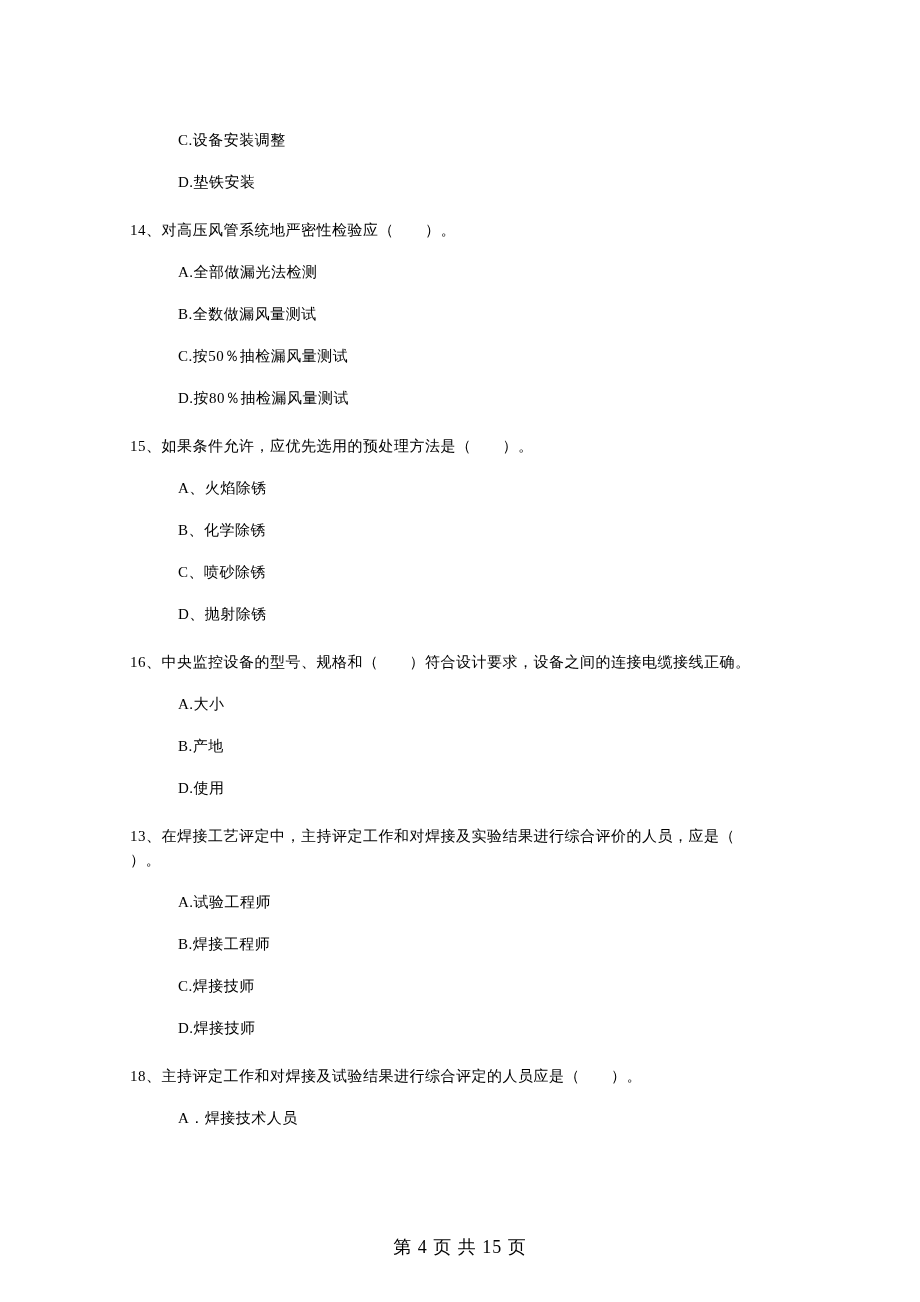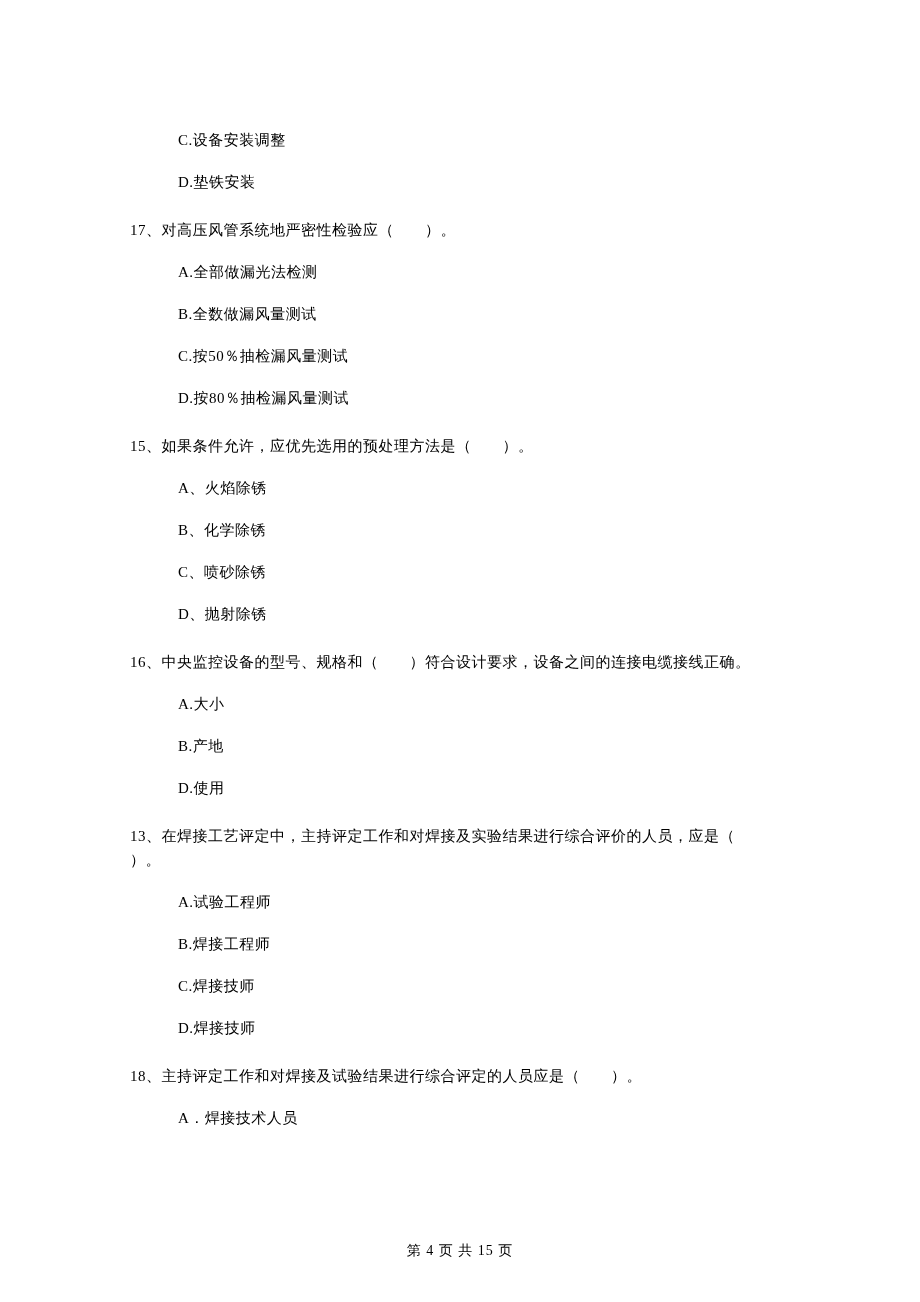--- a/index.html
+++ b/index.html
@@ -32,34 +32,34 @@
   }
   .blank {
     display: inline-block;
   }
   .footer {
     position: absolute;
     bottom: 40px;
     left: 0;
     width: 920px;
     text-align: center;
-    font-size: 14px;
+    font-size: 18px;
     letter-spacing: 1px;
   }
 </style>
 </head>
 <body>
 
 <div class="page">
 
   <div class="opt">C.设备安装调整</div>
   <div class="opt">D.垫铁安装</div>
 
   <div class="stem">
-    <span>17、对高压风管系统地严密性检验应（</span><span class="blank">　　</span><span>）。</span>
+    <span>14、对高压风管系统地严密性检验应（</span><span class="blank">　　</span><span>）。</span>
   </div>
   <div class="opt">A.全部做漏光法检测</div>
   <div class="opt">B.全数做漏风量测试</div>
   <div class="opt">C.按50％抽检漏风量测试</div>
   <div class="opt">D.按80％抽检漏风量测试</div>
 
   <div class="stem">
     <span>15、如果条件允许，应优先选用的预处理方法是（</span><span class="blank">　　</span><span>）。</span>
   </div>
   <div class="opt">A、火焰除锈</div>

